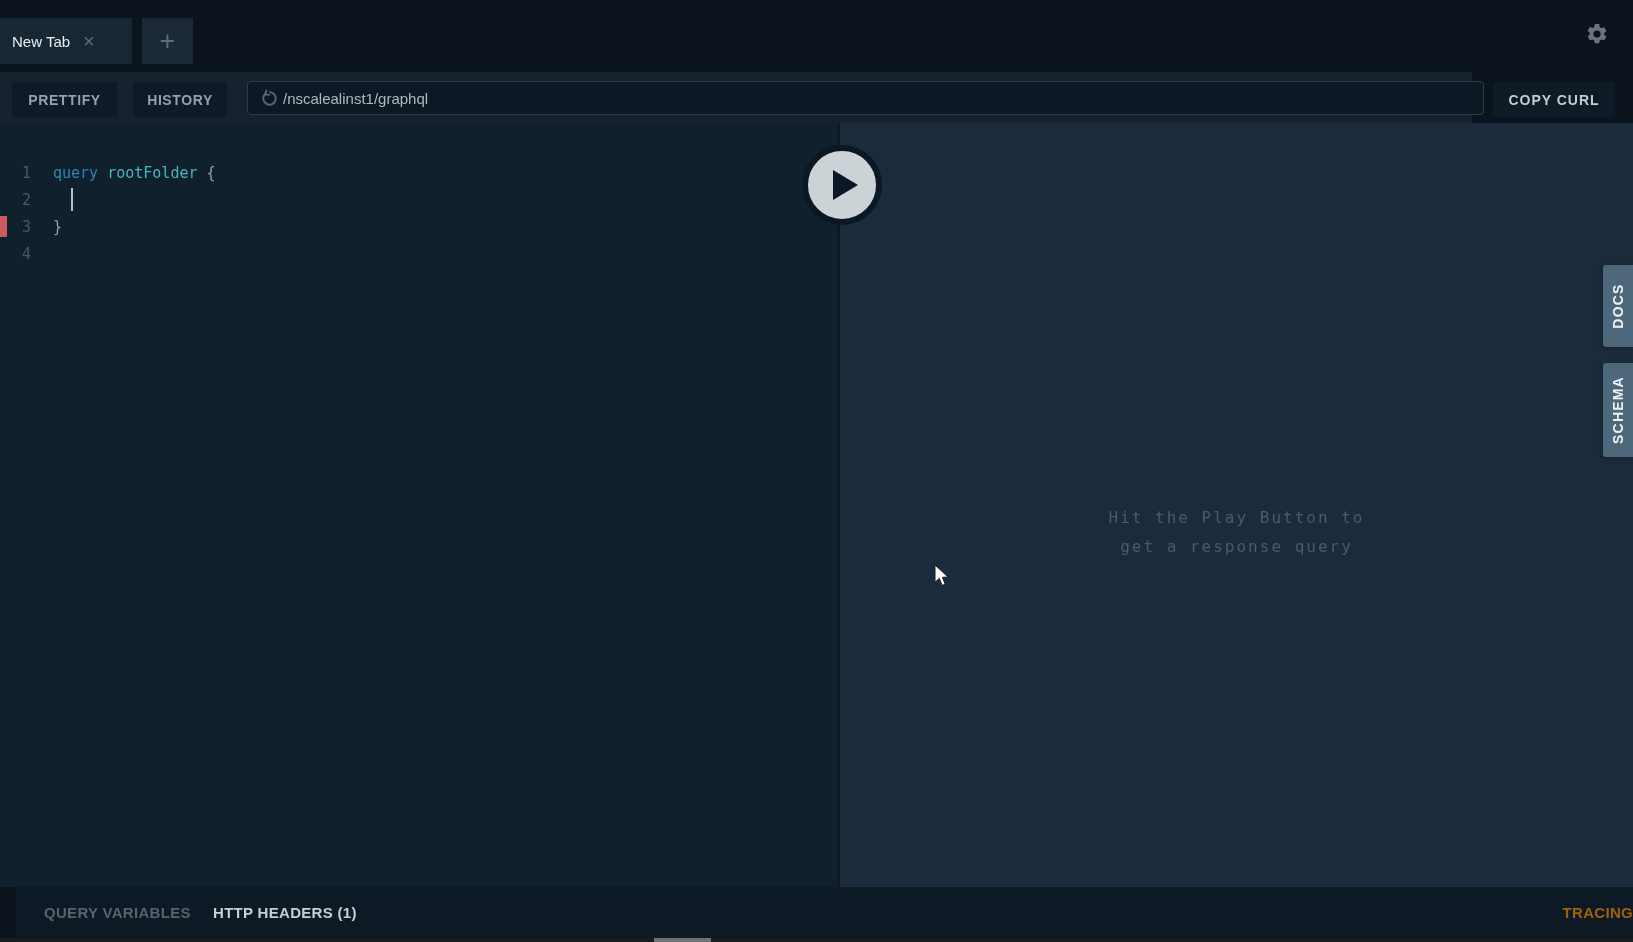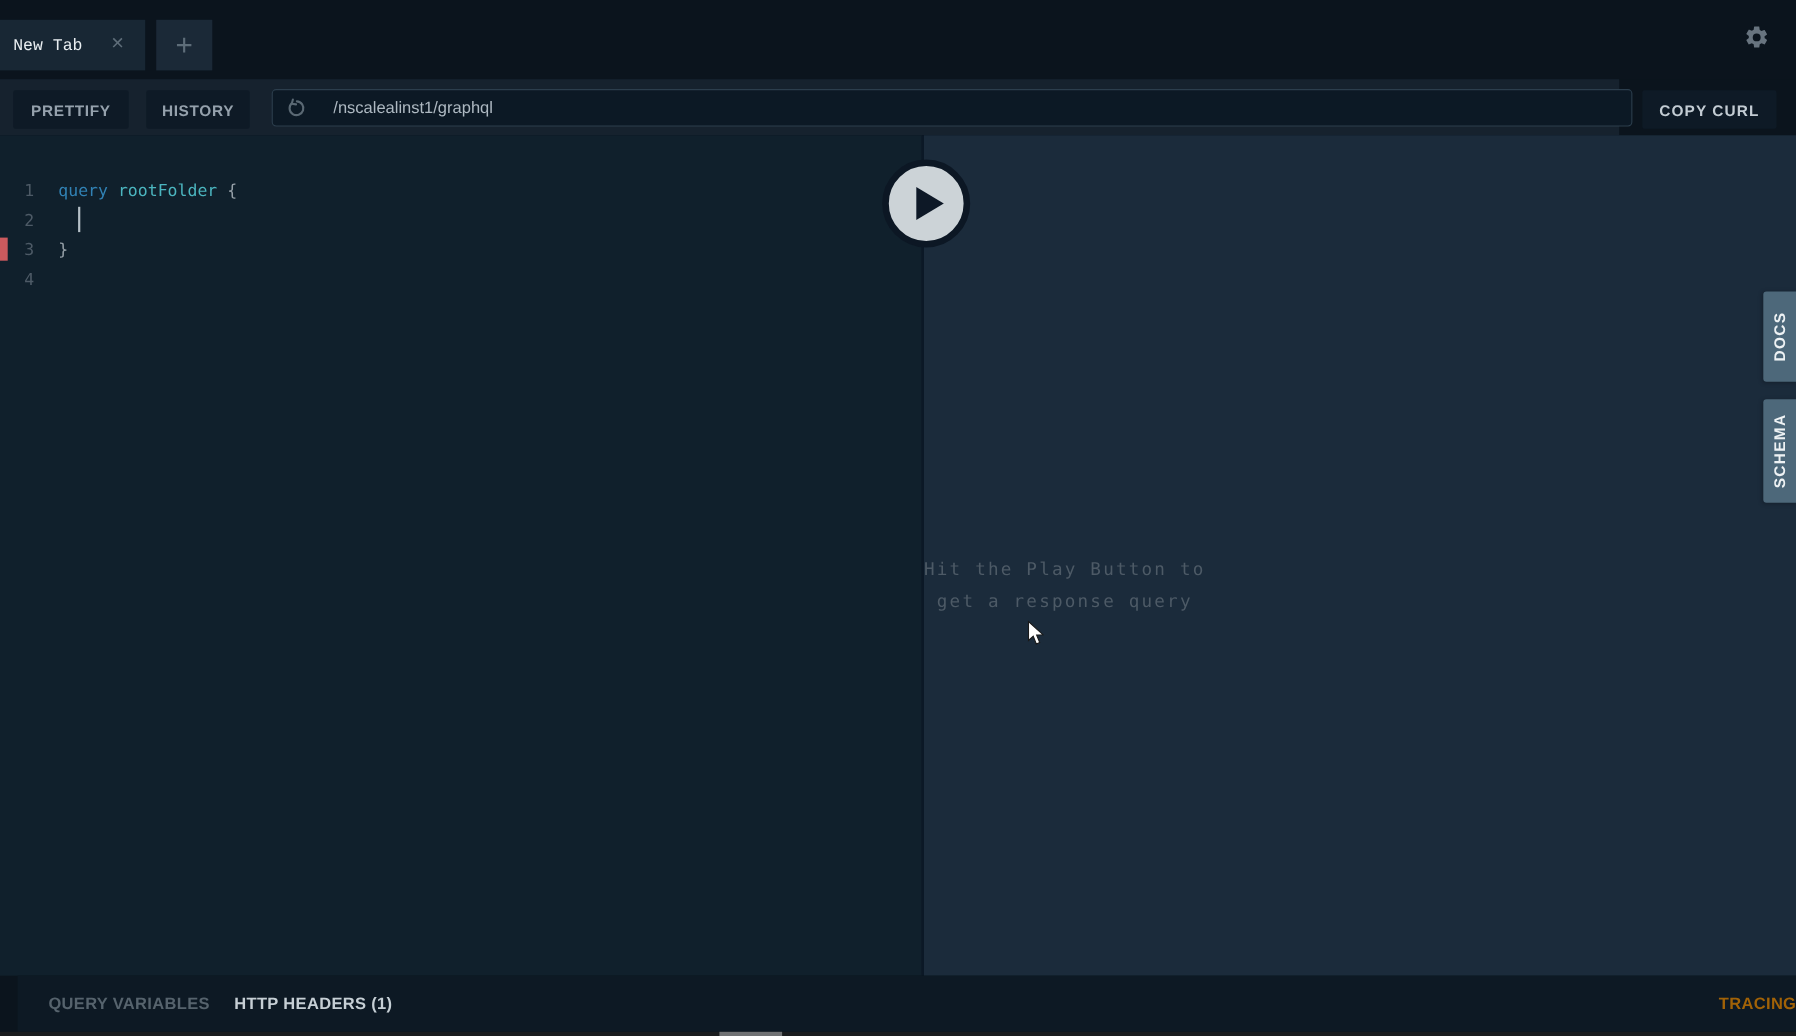--- a/index.html
+++ b/index.html
@@ -7,21 +7,21 @@
   body {
     position:relative; width:1633px; height:942px; overflow:hidden;
     font-family:"Liberation Sans", sans-serif;
     --c-kw:#3182b5; --c-def:#4bb5bf; --c-pn:#96a0a8; --c-err:#cc5a5e;
   }
 
   
   .tabbar { position:absolute; left:0; top:0; width:1633px; height:72px; background:#0b141d; }
   .tab-active {
     position:absolute; left:0; top:18px; width:132px; height:46px;
-    background:#182734; display:flex; align-items:center; padding:0 12px; gap:26px;font-family:Liberation Mono, monospace;
+    background:#182734; display:flex; align-items:center; padding:0 12px; gap:13px;
   }
   .tab-title { color:#e9eef1; font-size:15px; font-weight:500; white-space:nowrap; }
   .tab-close { color:#5e6d79; font-size:20px; line-height:1; cursor:pointer; }
   .tab-plus {
     position:absolute; left:142px; top:18px; width:51px; height:46px;
     background:#1b2937; display:flex; align-items:center; justify-content:center;
     color:#5e6d79; font-size:27px; font-weight:400; cursor:pointer;
   }
   .gear { position:absolute; left:1585px; top:22px; width:24px; height:24px; cursor:pointer; }
   .gear svg { fill:#68747f; width:24px; height:24px; }
@@ -32,35 +32,35 @@
     position:absolute; top:10px; height:35px; background:#0e1a26; border:none; border-radius:2px;
     color:#95a1ac; font-family:"Liberation Sans",sans-serif; font-size:14px; font-weight:bold;
     letter-spacing:0.6px; cursor:pointer; text-align:center;
   }
   .btn-prettify { left:12px;  width:105px; }
   .btn-history  { left:133px; width:94px; }
   .btn-copycurl { left:1493px; width:122px; color:#c3ccd3; letter-spacing:1px; }
   .urlbar {
     position:absolute; left:247px; top:9px; width:1237px; height:34px;
     background:#0c1925; border:1px solid #2c3e4d; border-radius:4px;
-    display:flex; align-items:center; padding:0 12px; gap:24px;
+    display:flex; align-items:center; padding:0 12px; gap:4px;
   }
   .urlbar svg { flex:none; }
   .url-input {
     flex:1; background:transparent; border:none; outline:none;
     color:#aeb9c2; font-size:15px; font-family:"Liberation Sans",sans-serif;
   }
 
   
   .main { position:absolute; left:0; top:123px; width:1633px; height:764px; }
   .pane-left  { position:absolute; left:0; top:0; width:838px; height:764px; background:#10202c; cursor:text; }
   .pane-divider { position:absolute; left:838px; top:0; width:2px; height:764px; background:#0b1826; }
   .pane-right {
     position:absolute; left:840px; top:0; width:793px; height:764px; background:#1b2b3b;
-    display:flex; align-items:center; justify-content:flex-start;
+    display:flex; align-items:center; justify-content:center;
   }
   .placeholder {
     padding-top:54px; text-align:center;
     font-family:"DejaVu Sans Mono", monospace; font-size:16px; line-height:29px;
     letter-spacing:2px; color:#4d5a66;
   }
 
   
   .ed-lines { padding-top:36px; font-family:"DejaVu Sans Mono", monospace; font-size:15px; }
   .ed-line { position:relative; height:27px; display:flex; align-items:center; }

